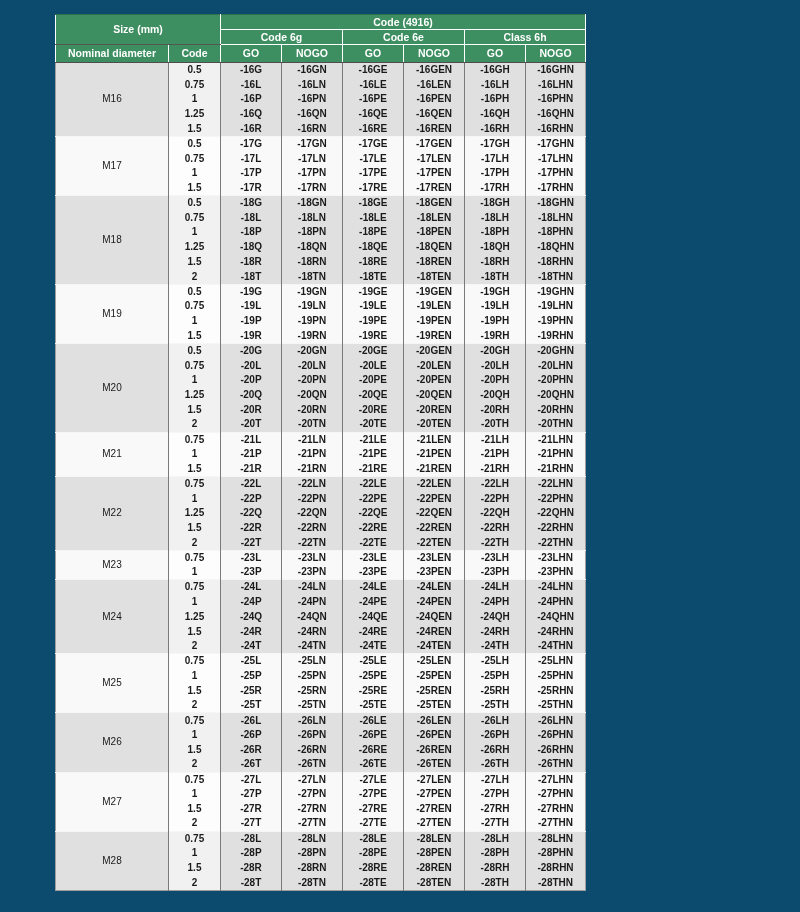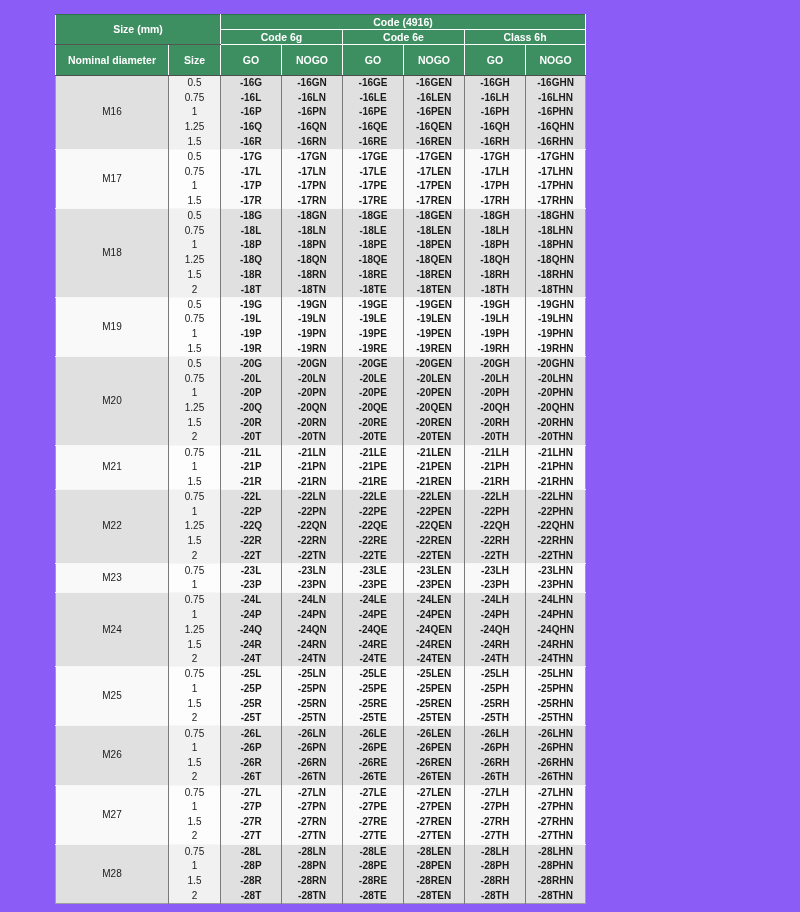--- a/index.html
+++ b/index.html
@@ -2,21 +2,21 @@
 <html><head>
 <meta charset="utf-8">
 <style>
   * { box-sizing: border-box; }
   html, body { margin: 0; padding: 0; }
   body {
     width: 800px; height: 912px;
     background: #ffffff;
     font-family: "Liberation Sans", sans-serif;
   }
-  .page { position: relative; width: 800px; height: 912px; background: #8b5cf6; overflow: hidden; }
+  .page { position: relative; width: 800px; height: 912px; background: #0c4a6e; overflow: hidden; }
 
   table.gauge-table {
     position: absolute; left: 55px; top: 14px;
     width: 530px;
     border-collapse: collapse;
     table-layout: fixed;
     border: 1px solid #9e9e9e;
   }
 
   
@@ -25,39 +25,39 @@
     color: #ffffff;
     font-weight: bold;
     font-size: 10.5px;
     line-height: 1;
     padding: 0;
     text-align: center;
     vertical-align: middle;
     border: 1px solid #ffffff;
   }
   tr.h1 th, tr.h2 th { height: 15px; }
-  tr.h3 th { height: 31px; border-bottom: 1px solid #4d4d4d; }
+  tr.h3 th { height: 18px; border-bottom: 1px solid #4d4d4d; }
   th.size-cell { border-bottom: 1px solid #555555; }
   thead th { border-top-color: #2f6f4c; }
 
   
   tbody td {
     padding: 0;
     text-align: center;
     vertical-align: middle;
     font-size: 10px;
     line-height: 1;
     color: #1a1a1a;
     white-space: nowrap;
   }
   td.pitch, td.code { height: 14.79px; }
   td.pitch, td.code { border-left: 1px solid #7a7a7a; }
   td.diam { border-left: none; font-weight: normal; margin-top: 10px; }
   td.code { font-weight: bold; }
-  td.pitch { font-weight: normal; }
+  td.pitch { font-weight: bold; }
 
   tr.band-gray td.diam, tr.band-gray td.code { background: #e0e0e0; }
   tr.band-gray td.pitch { background: #f1f1f1; }
   tr.band-white td.diam, tr.band-white td.code { background: #f9f9f9; }
   tr.band-white td.pitch { background: #fdfdfd; }
 
   tr.group-first td { border-top: 1px solid #f6f6f6; }
 </style>
 </head>
 <body>
@@ -79,21 +79,21 @@
         <th class="size-cell" rowspan="2" colspan="2">Size (mm)</th>
         <th colspan="6">Code (4916)</th>
       </tr>
       <tr class="h2">
         <th colspan="2">Code 6g</th>
         <th colspan="2">Code 6e</th>
         <th colspan="2">Class 6h</th>
       </tr>
       <tr class="h3">
         <th class="size-sub">Nominal diameter</th>
-        <th class="size-sub">Size</th>
+        <th class="size-sub">Code</th>
         <th>GO</th>
         <th>NOGO</th>
         <th>GO</th>
         <th>NOGO</th>
         <th>GO</th>
         <th>NOGO</th>
       </tr>
     </thead>
     <tbody id="table-body">
         <tr class="band-gray group-first">

